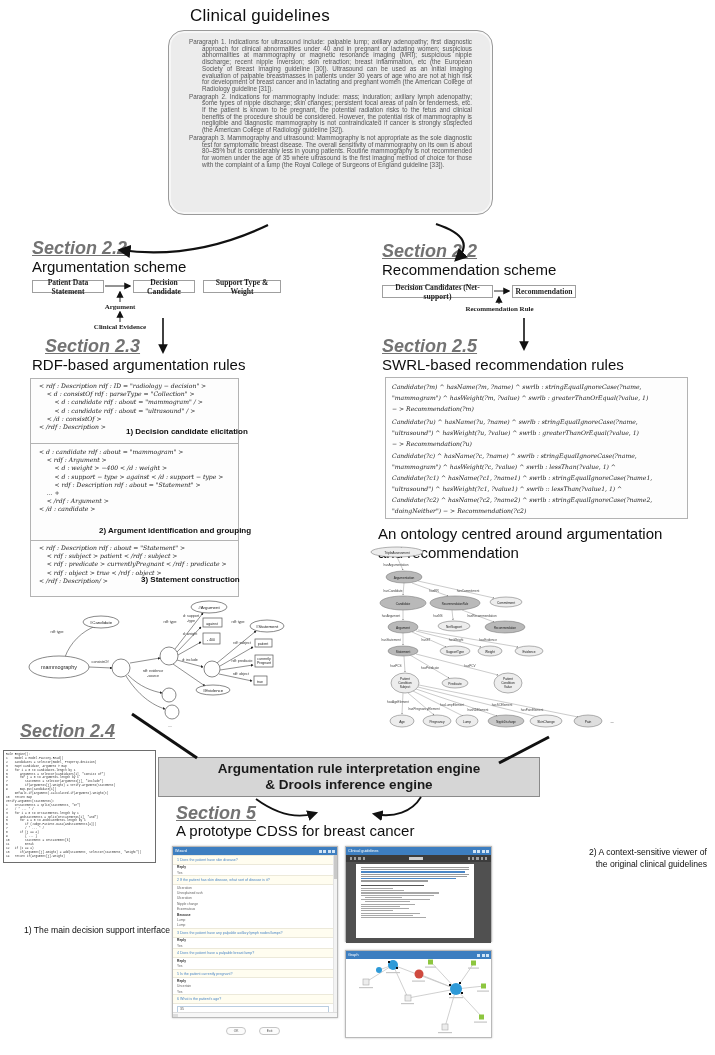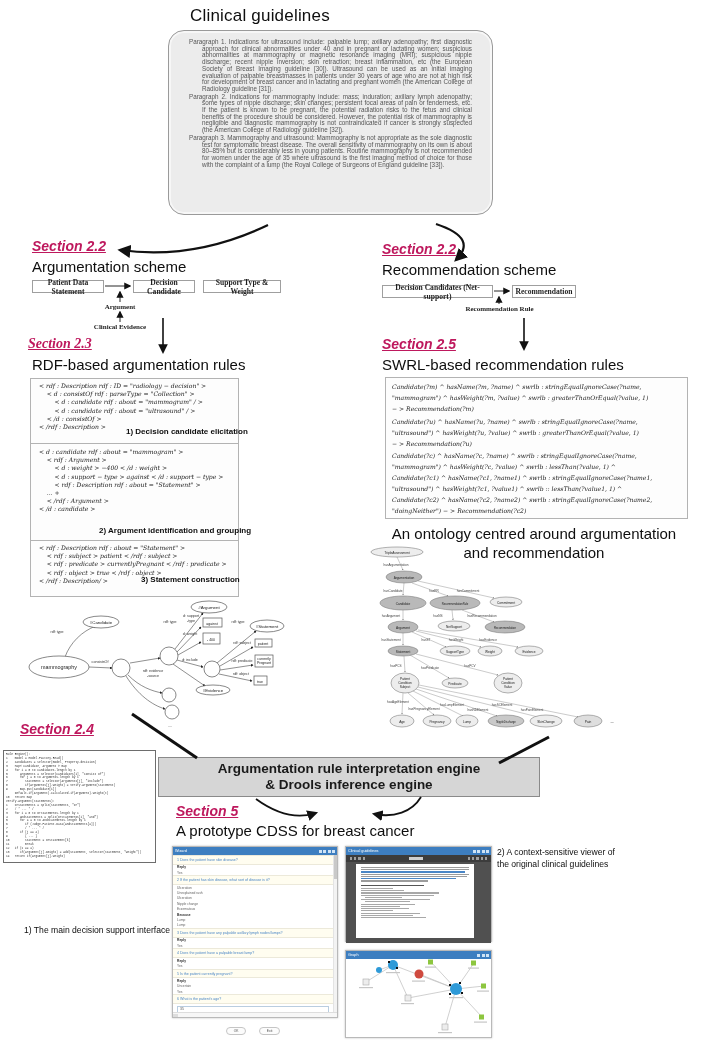--- a/index.html
+++ b/index.html
@@ -1,21 +1,21 @@
 <!DOCTYPE html>
 <html><head>
 <meta charset="utf-8">
 <style>
   html,body{margin:0;padding:0;background:#fff;}
   .page{position:relative;width:715px;height:1055px;background:#fff;overflow:hidden;
         font-family:"Liberation Sans",sans-serif;color:#111;}
   .abs{position:absolute;}
   
   .title{position:absolute;font-size:17px;color:#0e0e0e;letter-spacing:.2px;}
-  .sec{position:absolute;font-size:14px;font-weight:bold;font-style:italic;color:#be185d;
+  .sec{position:absolute;font-size:18px;font-weight:bold;font-style:italic;color:#737373;
        text-decoration:underline;}
   .h2{position:absolute;font-size:15px;color:#0e0e0e;}
   
   .gbox{position:absolute;left:168px;top:30px;width:325px;height:185px;background:#ececec;
         border:1px solid #9a9a9a;border-radius:16px;box-shadow:inset 0 0 0 2px #f7f7f7;
         padding:8px 20px 6px 20px;box-sizing:border-box;}
   .gbox p{margin:0 0 1px 0;font-size:6.3px;line-height:6.7px;color:#555;text-align:justify;
           padding-left:13px;text-indent:-13px;}
   
   .sbox{position:absolute;background:#fff;border:1px solid #9f9f9f;box-sizing:border-box;
@@ -109,21 +109,21 @@
   <div class="sbox" style="left:203px;top:280px;width:78px;height:13px;">Support Type &amp; Weight</div>
   <div class="slabel" style="left:95px;top:303px;width:50px;">Argument</div>
   <div class="slabel" style="left:88px;top:323px;width:64px;">Clinical Evidence</div>
 
   <div class="sec" style="left:382px;top:241px;">Section 2.2</div>
   <div class="h2" style="left:382px;top:261px;">Recommendation scheme</div>
   <div class="sbox" style="left:382px;top:285px;width:111px;height:13px;">Decision Candidates (Net-support)</div>
   <div class="sbox" style="left:512px;top:285px;width:64px;height:13px;">Recommendation</div>
   <div class="slabel" style="left:462px;top:305px;width:75px;">Recommendation Rule</div>
 
-  <div class="sec" style="left:28px;top:336px;font-family:Liberation Serif, serif;">Section 2.3</div>
+  <div class="sec" style="left:45px;top:336px;">Section 2.3</div>
   <div class="h2" style="left:32px;top:356px;">RDF-based argumentation rules</div>
   <div class="codebox" style="left:30px;top:378px;width:209px;height:219px;">
     <div style="position:absolute;left:8px;top:3px;">
       <div class="rdfline">&lt; rdf : Description rdf : ID = "radiology − decision" &gt;</div>
       <div class="rdfline">    &lt; d : consistOf rdf : parseType = "Collection" &gt;</div>
       <div class="rdfline">        &lt; d : candidate rdf : about = "mammogram" / &gt;</div>
       <div class="rdfline">        &lt; d : candidate rdf : about = "ultrasound" / &gt;</div>
       <div class="rdfline">    &lt; /d : consistOf &gt;</div>
       <div class="rdfline">&lt; /rdf : Description &gt;</div>
     </div>
@@ -161,21 +161,21 @@
     <div class="swrlline">"ultrasound") ^ hasWeight(?u, ?value) ^ swrlb : greaterThanOrEqual(?value, 1)</div>
     <div class="swrlline gap">− &gt; Recommendation(?u)</div>
     <div class="swrlline">Candidate(?c) ^ hasName(?c, ?name) ^ swrlb : stringEqualIgnoreCase(?name,</div>
     <div class="swrlline">"mammogram") ^ hasWeight(?c, ?value) ^ swrlb : lessThan(?value, 1) ^</div>
     <div class="swrlline">Candidate(?c1) ^ hasName(?c1, ?name1) ^ swrlb : stringEqualIgnoreCase(?name1,</div>
     <div class="swrlline">"ultrasound") ^ hasWeight(?c1, ?value1) ^ swrlb :: lessThan(?value1, 1) ^</div>
     <div class="swrlline">Candidate(?c2) ^ hasName(?c2, ?name2) ^ swrlb : stringEqualIgnoreCase(?name2,</div>
     <div class="swrlline">"doingNeither") − &gt; Recommendation(?c2)</div>
   </div>
 
-  <div class="h2" style="left:378px;top:524px;width:312px;text-align:center;line-height:19px;">
+  <div class="h2" style="left:378px;top:524px;width:312px;text-align:left;line-height:19px;">
     <div>An ontology centred around argumentation</div>
     <div>and recommendation</div>
   </div>
 
   <svg class="abs" style="left:360px;top:540px;" width="265" height="200" viewBox="0 0 265 200">
     <defs>
       <marker id="om" viewBox="0 0 10 10" refX="8" refY="5" markerWidth="4" markerHeight="4" orient="auto-start-reverse">
           <path d="M0,0 L10,5 L0,10 z" fill="#777"></path>
         </marker>
     </defs>
@@ -537,21 +537,21 @@
         <rect class="nbar" x="131" y="31.5" width="12" height="1.2"></rect>
         <rect class="nbar" x="128" y="62.5" width="13" height="1.2"></rect>
         <rect class="nbar" x="13" y="28" width="14" height="1.2"></rect>
         <rect class="nbar" x="55" y="44" width="13" height="1.2"></rect>
         <rect class="nbar" x="92" y="73" width="14" height="1.2"></rect>
       </g>
     </svg>
   </div>
 
   <div class="cap" style="left:24px;top:924px;width:170px;">1)  The main decision support interface</div>
-  <div class="cap" style="left:497px;top:846px;width:210px;">
+  <div class="cap" style="left:497px;top:846px;width:210px;text-align:right;">
     <div>2)  A context-sensitive viewer of</div>
     <div>the original clinical guidelines</div>
   </div>
 
   <svg class="abs" style="left:0;top:0;pointer-events:none;" width="715" height="1055" viewBox="0 0 715 1055">
     <defs>
       <marker id="ab" viewBox="0 0 10 10" refX="8" refY="5" markerWidth="6" markerHeight="6" orient="auto-start-reverse">
           <path d="M0,0 L10,5 L0,10 z" fill="#111"></path>
         </marker>
       <marker id="as" viewBox="0 0 10 10" refX="8" refY="5" markerWidth="8" markerHeight="8" orient="auto-start-reverse">

